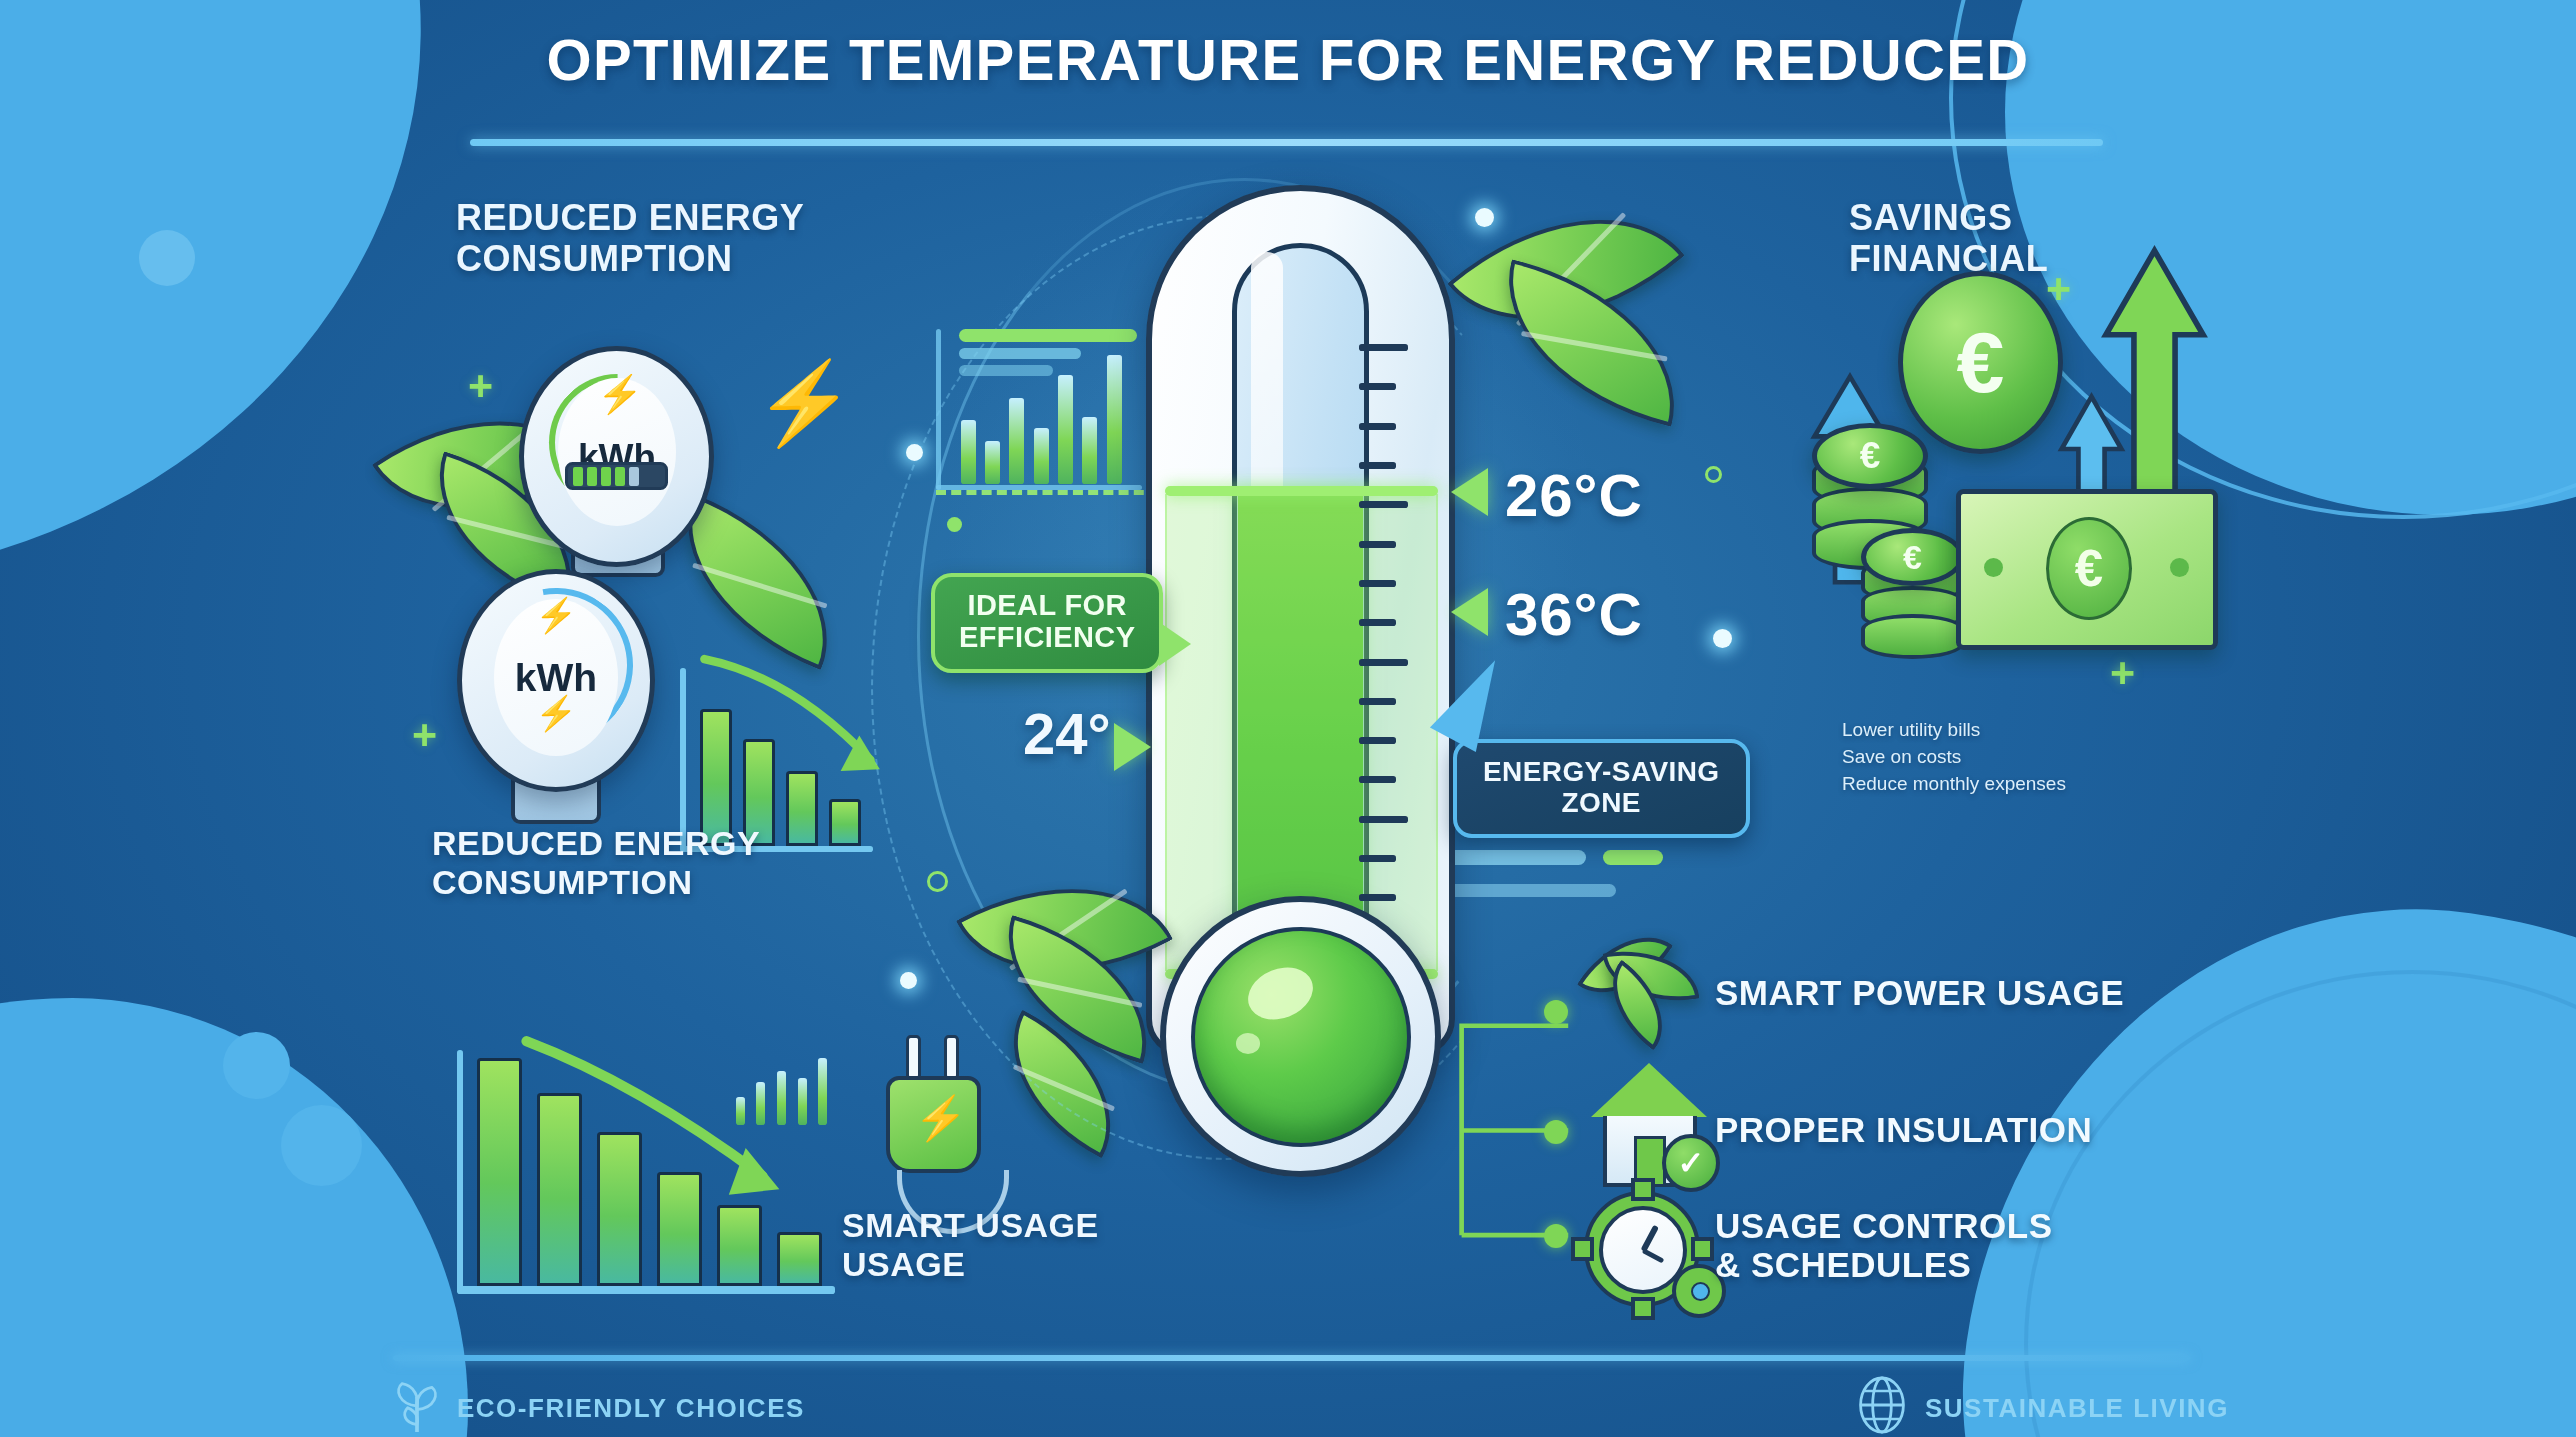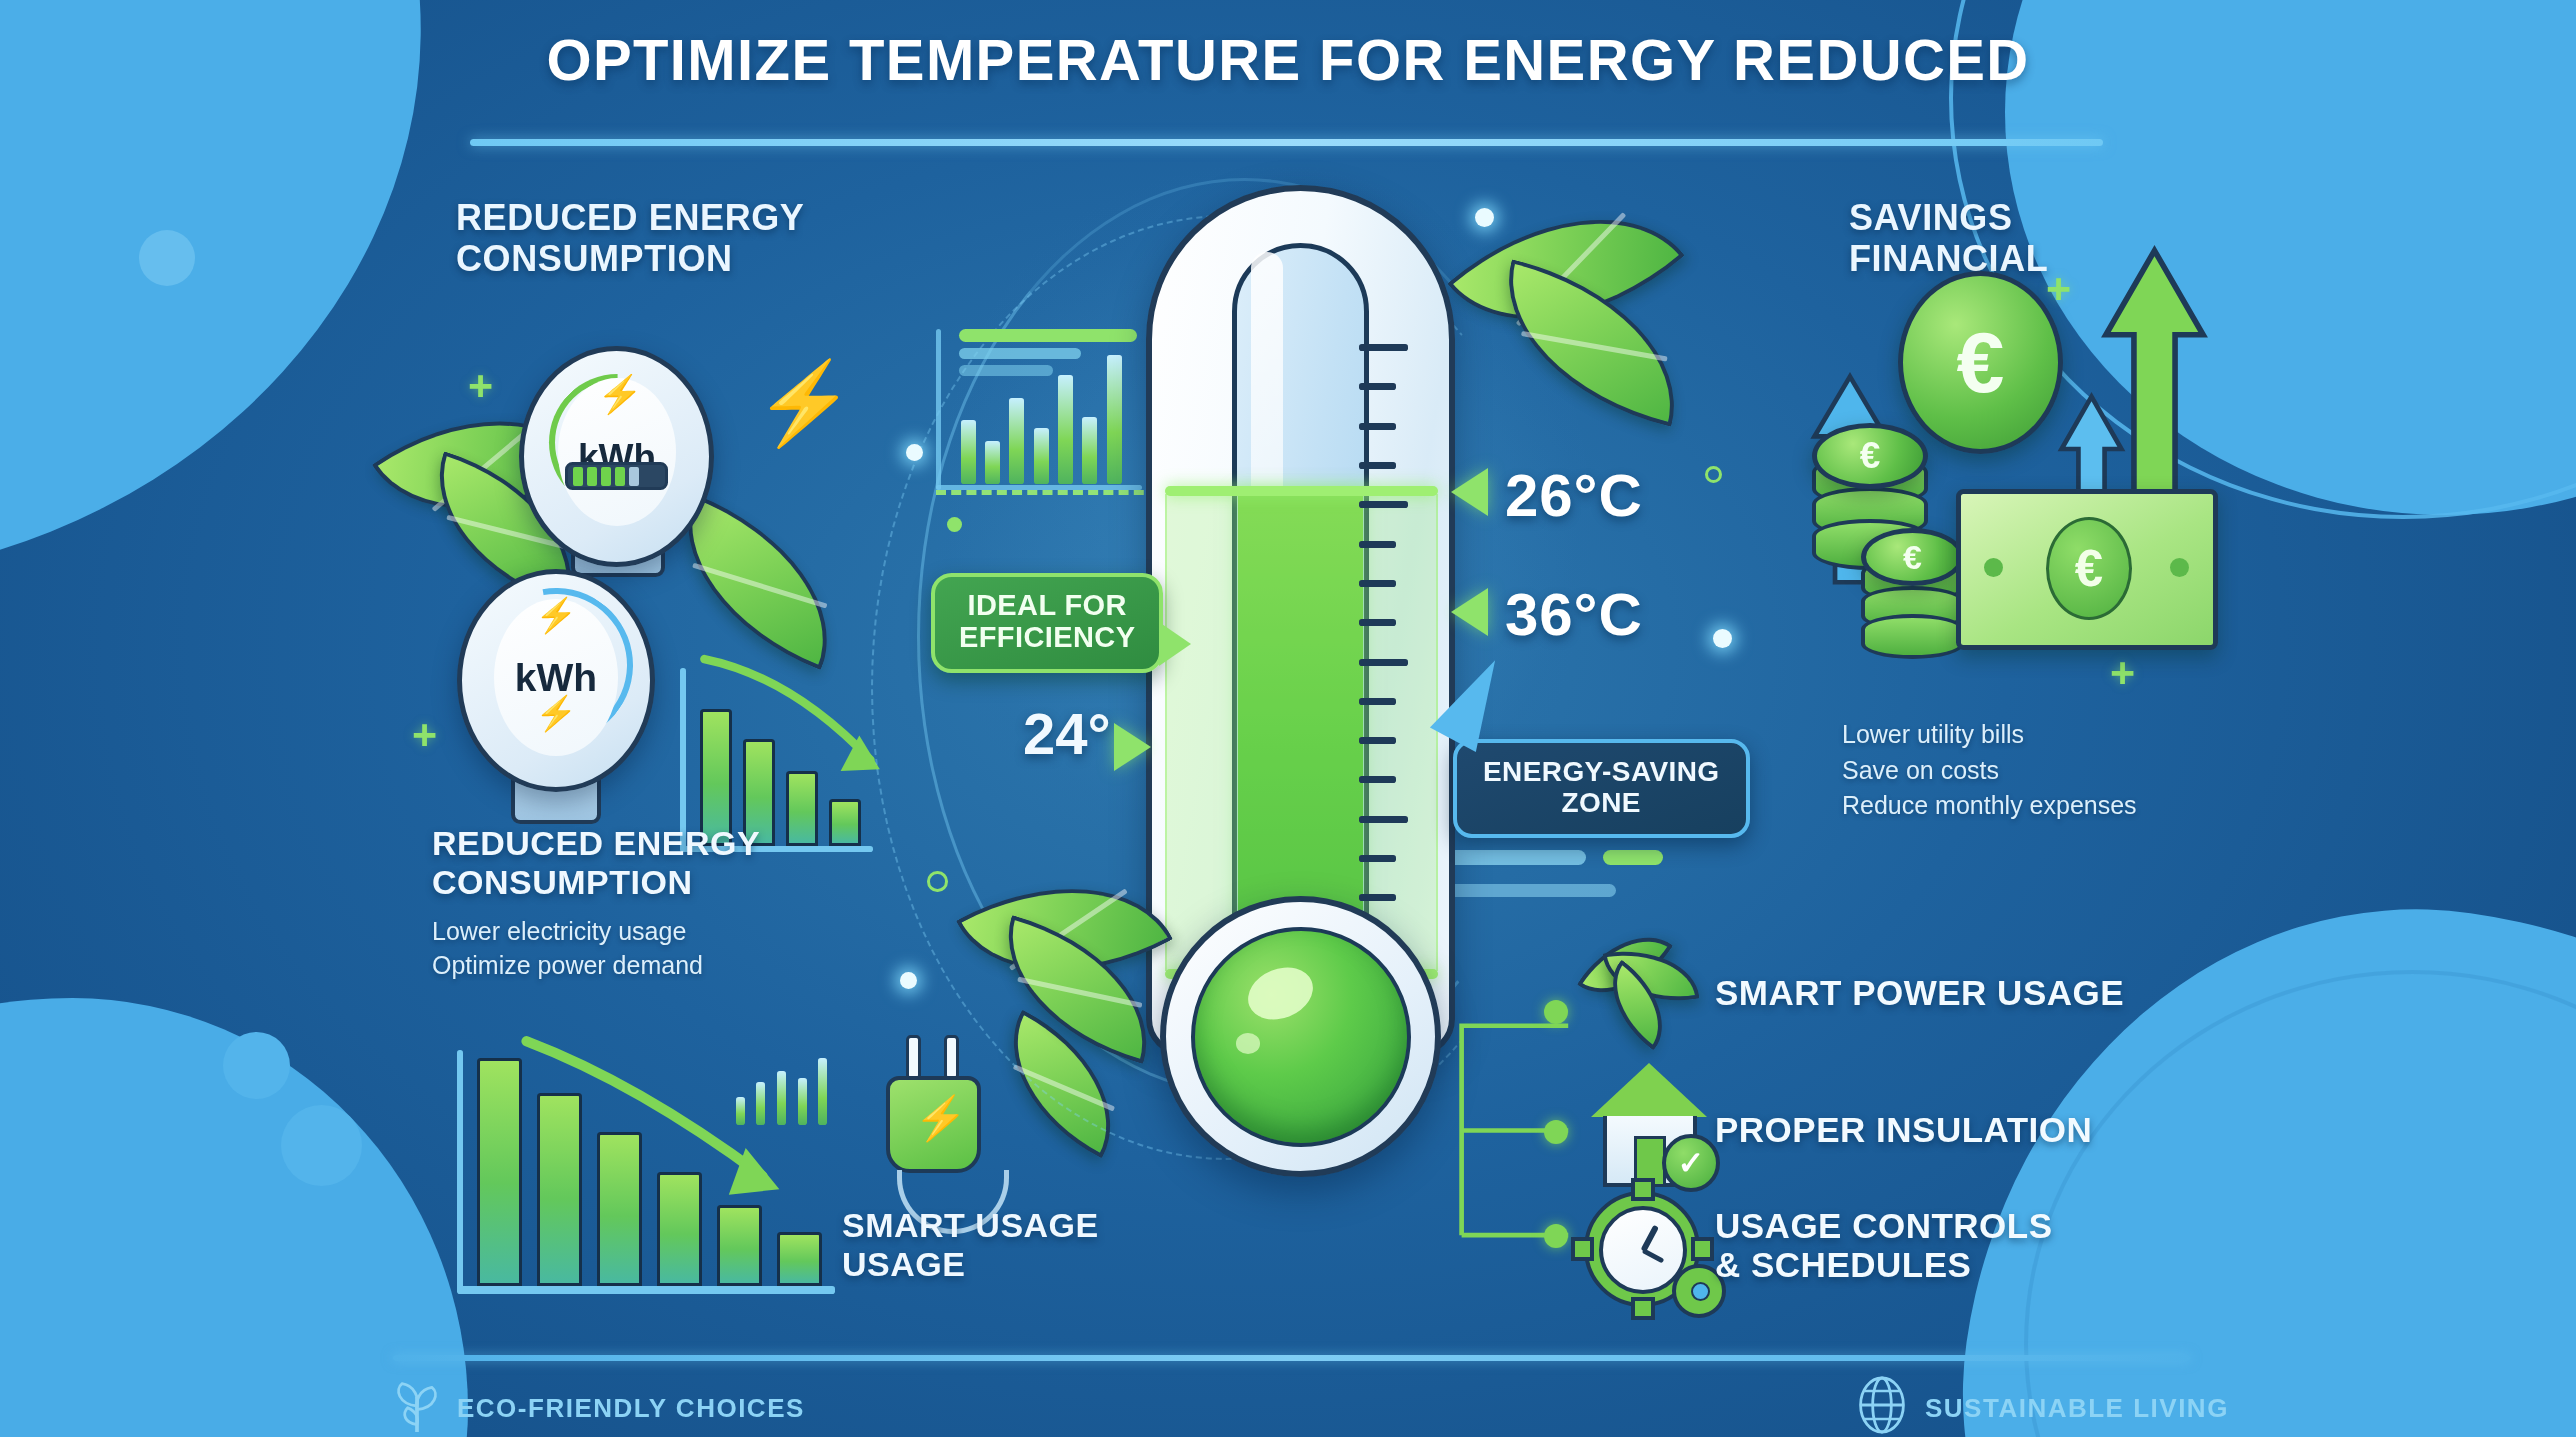--- a/index.html
+++ b/index.html
@@ -69,21 +69,21 @@
     text-shadow:0 2.8px 7.5px rgba(0,35,70,.5);
   }
   .h-left{ left:456px; top:198px; width:505px; }
   .h-right{ left:1849px; top:198px; width:468px; }
   .sub-head{
     position:absolute; color:#EFF8FF; font-weight:bold;
     font-size:34px; line-height:1.16; letter-spacing:0.5px;
     text-shadow:0 2.8px 7.5px rgba(0,35,70,.5);
   }
   .body-txt{
-    position:absolute; color:#DCEFFB; font-size:25px; line-height:1.35;
+    position:absolute; color:#DCEFFB; font-size:19px; line-height:1.35;
     text-shadow:0 1.9px 5.6px rgba(0,35,70,.45);
   }
   
   .thermo-halo{
     position:absolute; left:936px; top:140px; width:655px; height:777px;
     border-radius:50%;
     background:radial-gradient(circle, rgba(70,150,205,.35) 0%, rgba(40,110,170,.10) 62%, transparent 72%);
   }
   .thermo-ring{
     position:absolute; left:917px; top:178px; width:655px; height:917px;
@@ -423,24 +423,20 @@
     <div class="bar" style="left:133px;width:32px;height:47px;"></div>
   </div>
   <svg style="position:absolute;left:693px;top:646px;width:215px;height:168px;" viewBox="0 0 230 180" width="215" height="168">
     <path d="M12 14 C 90 30, 150 80, 190 122" stroke="#7FD656" stroke-width="9" fill="none" stroke-linecap="round"></path>
     <path d="M178 96 L200 132 L158 134 Z" fill="#7FD656"></path>
   </svg>
 
   <div class="sub-head" style="left:432px;top:824px;width:487px;">
     <div>REDUCED ENERGY</div>
     <div>CONSUMPTION</div>
-  </div>
-  <div class="body-txt" style="left:432px;top:915px;width:524px;">
-    <div>Lower electricity usage</div>
-    <div>Optimize power demand</div>
   </div>
 
   <div class="axis" style="left:457px;top:1050px;width:5.6px;height:242px;"></div>
   <div class="axis" style="left:457px;top:1286px;width:378px;height:7.5px;"></div>
   <div style="position:absolute;left:468px;top:1039px;width:374px;height:247px;">
     <div class="bar" style="left:9.4px;width:45px;height:228px;"></div>
     <div class="bar" style="left:69px;width:45px;height:193px;"></div>
     <div class="bar" style="left:129px;width:45px;height:154px;"></div>
     <div class="bar" style="left:189px;width:45px;height:114px;"></div>
     <div class="bar" style="left:249px;width:45px;height:81px;"></div>

